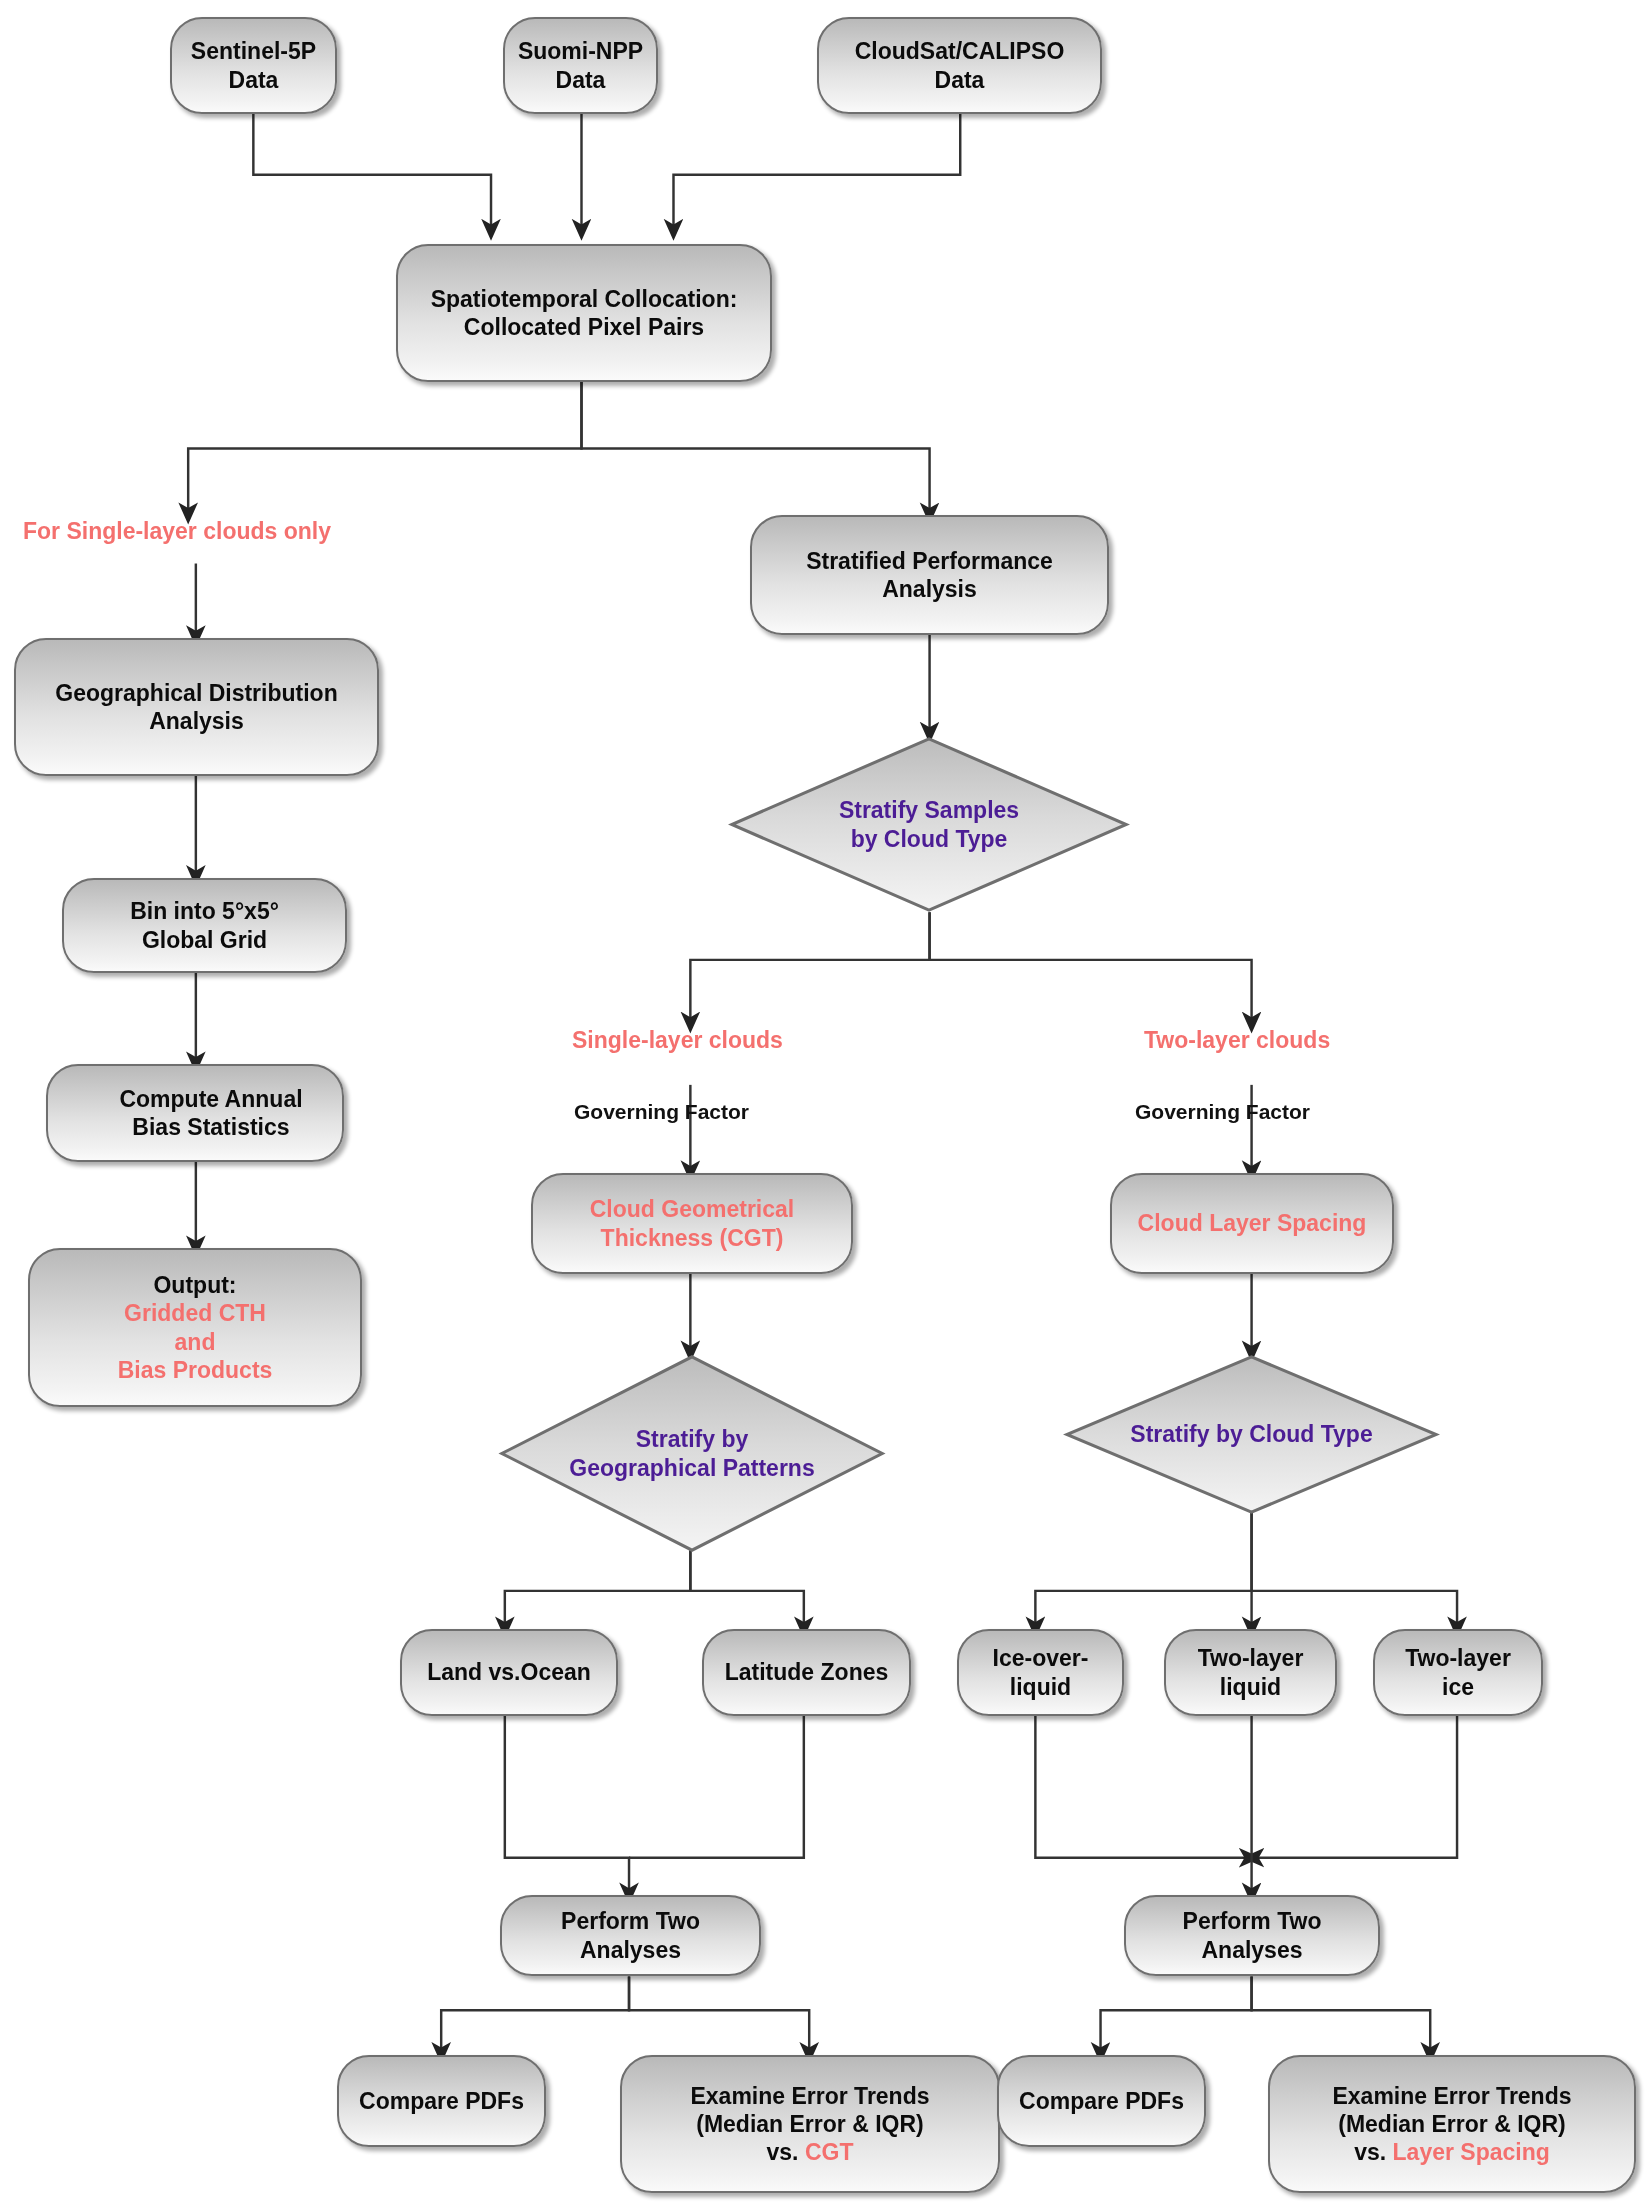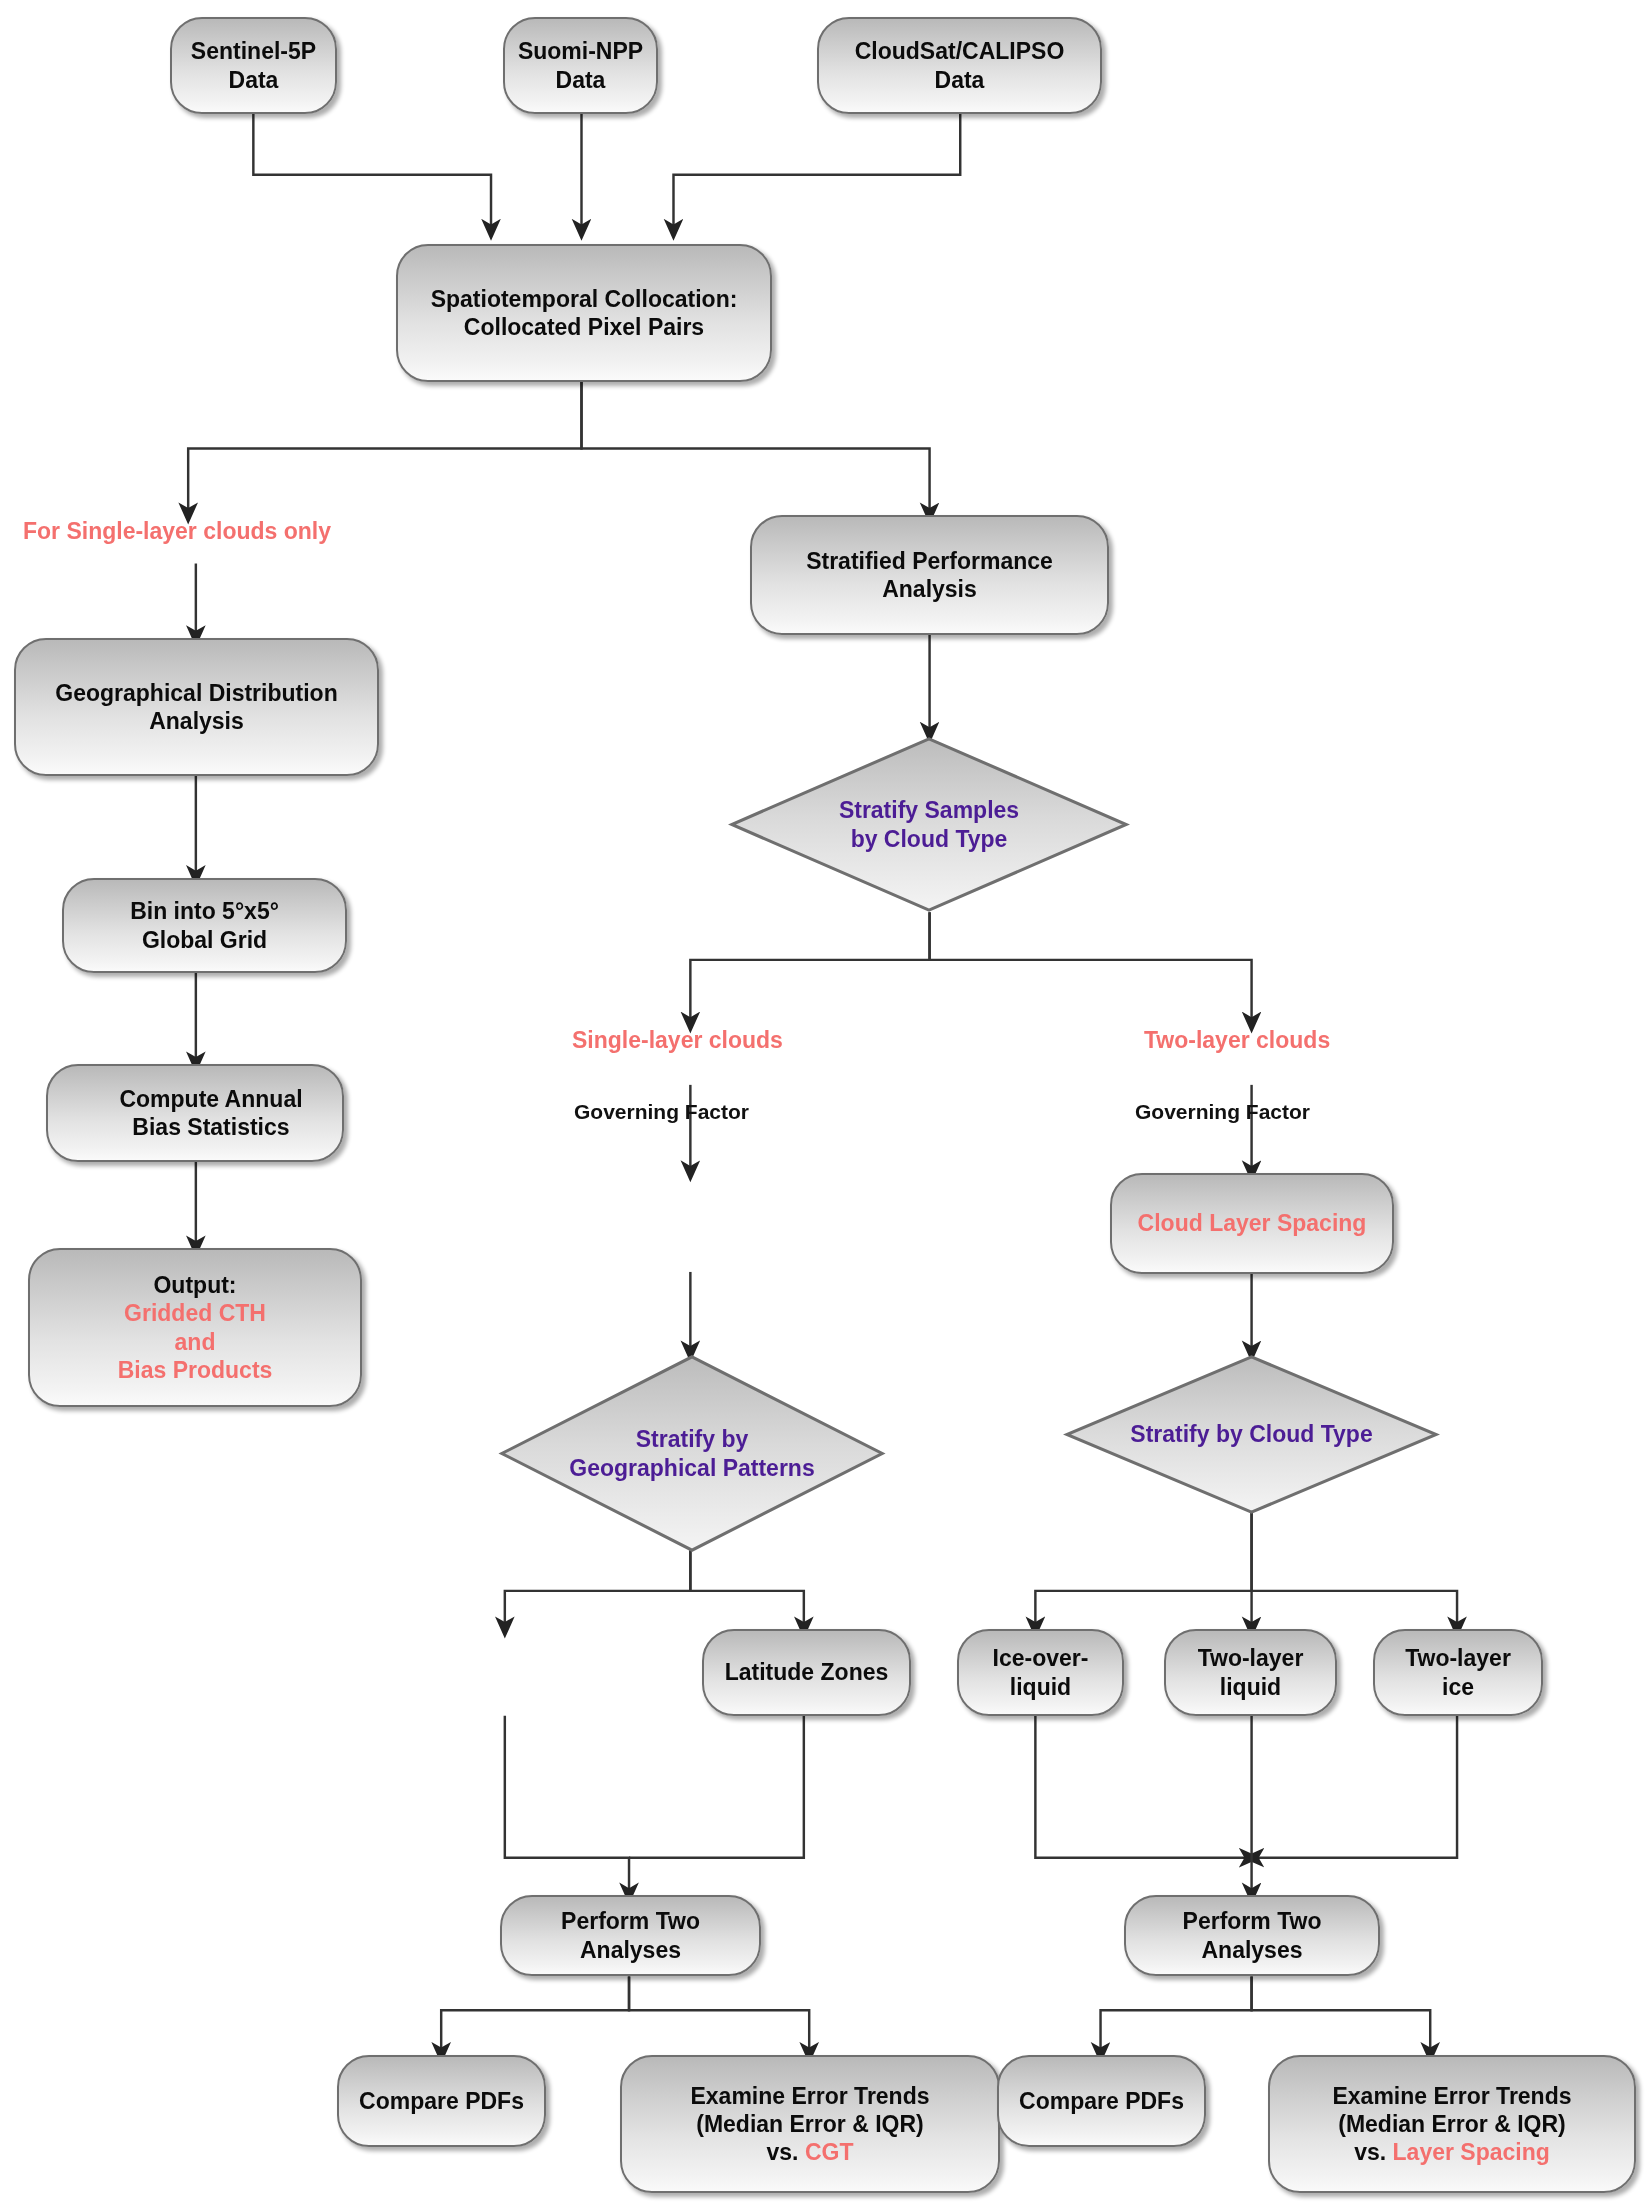--- a/index.html
+++ b/index.html
@@ -174,20 +174,26 @@
       </div>
     </div>
   </div>
 
   <div class="etxt red" style="left:572px;top:1027px;font-size:23px;">Single-layer clouds</div>
   <div class="etxt red" style="left:1144px;top:1027px;font-size:23px;">Two-layer clouds</div>
 
   <div class="etxt plain" style="left:574px;top:1100px;font-size:21px;">Governing Factor</div>
   <div class="etxt plain" style="left:1135px;top:1100px;font-size:21px;">Governing Factor</div>
 
+  <div class="node" style="left:531px;top:1173px;width:322px;height:101px;font-size:23px;">
+    <div class="t red">
+      <div>Cloud Geometrical</div>
+      <div>Thickness (CGT)</div>
+    </div>
+  </div>
 
   <div class="node" style="left:1110px;top:1173px;width:284px;height:101px;font-size:23px;">
     <div class="t red">
       <div>Cloud Layer Spacing</div>
     </div>
   </div>
 
   <div class="dia" style="left:498px;top:1353px;width:388px;height:201px;">
     <svg class="shape" viewBox="0 0 506 262" preserveAspectRatio="none">
       <defs>
@@ -218,20 +224,25 @@
       </defs>
       <polygon points="246,5 487,106 246,207 5,106" fill="url(#dg3)" stroke="#6f6f6f" stroke-width="4"></polygon>
     </svg>
     <div class="lbl" style="font-size:23px;">
       <div>
         <div>Stratify by Cloud Type</div>
       </div>
     </div>
   </div>
 
+  <div class="node" style="left:400px;top:1629px;width:218px;height:87px;font-size:23px;">
+    <div class="t">
+        <div>Land vs.Ocean</div>
+      </div>
+  </div>
 
   <div class="node" style="left:702px;top:1629px;width:209px;height:87px;font-size:23px;">
     <div class="t">
         <div>Latitude Zones</div>
       </div>
   </div>
 
   <div class="node" style="left:957px;top:1629px;width:167px;height:87px;font-size:23px;">
     <div class="t">
       <div>Ice-over-</div>

